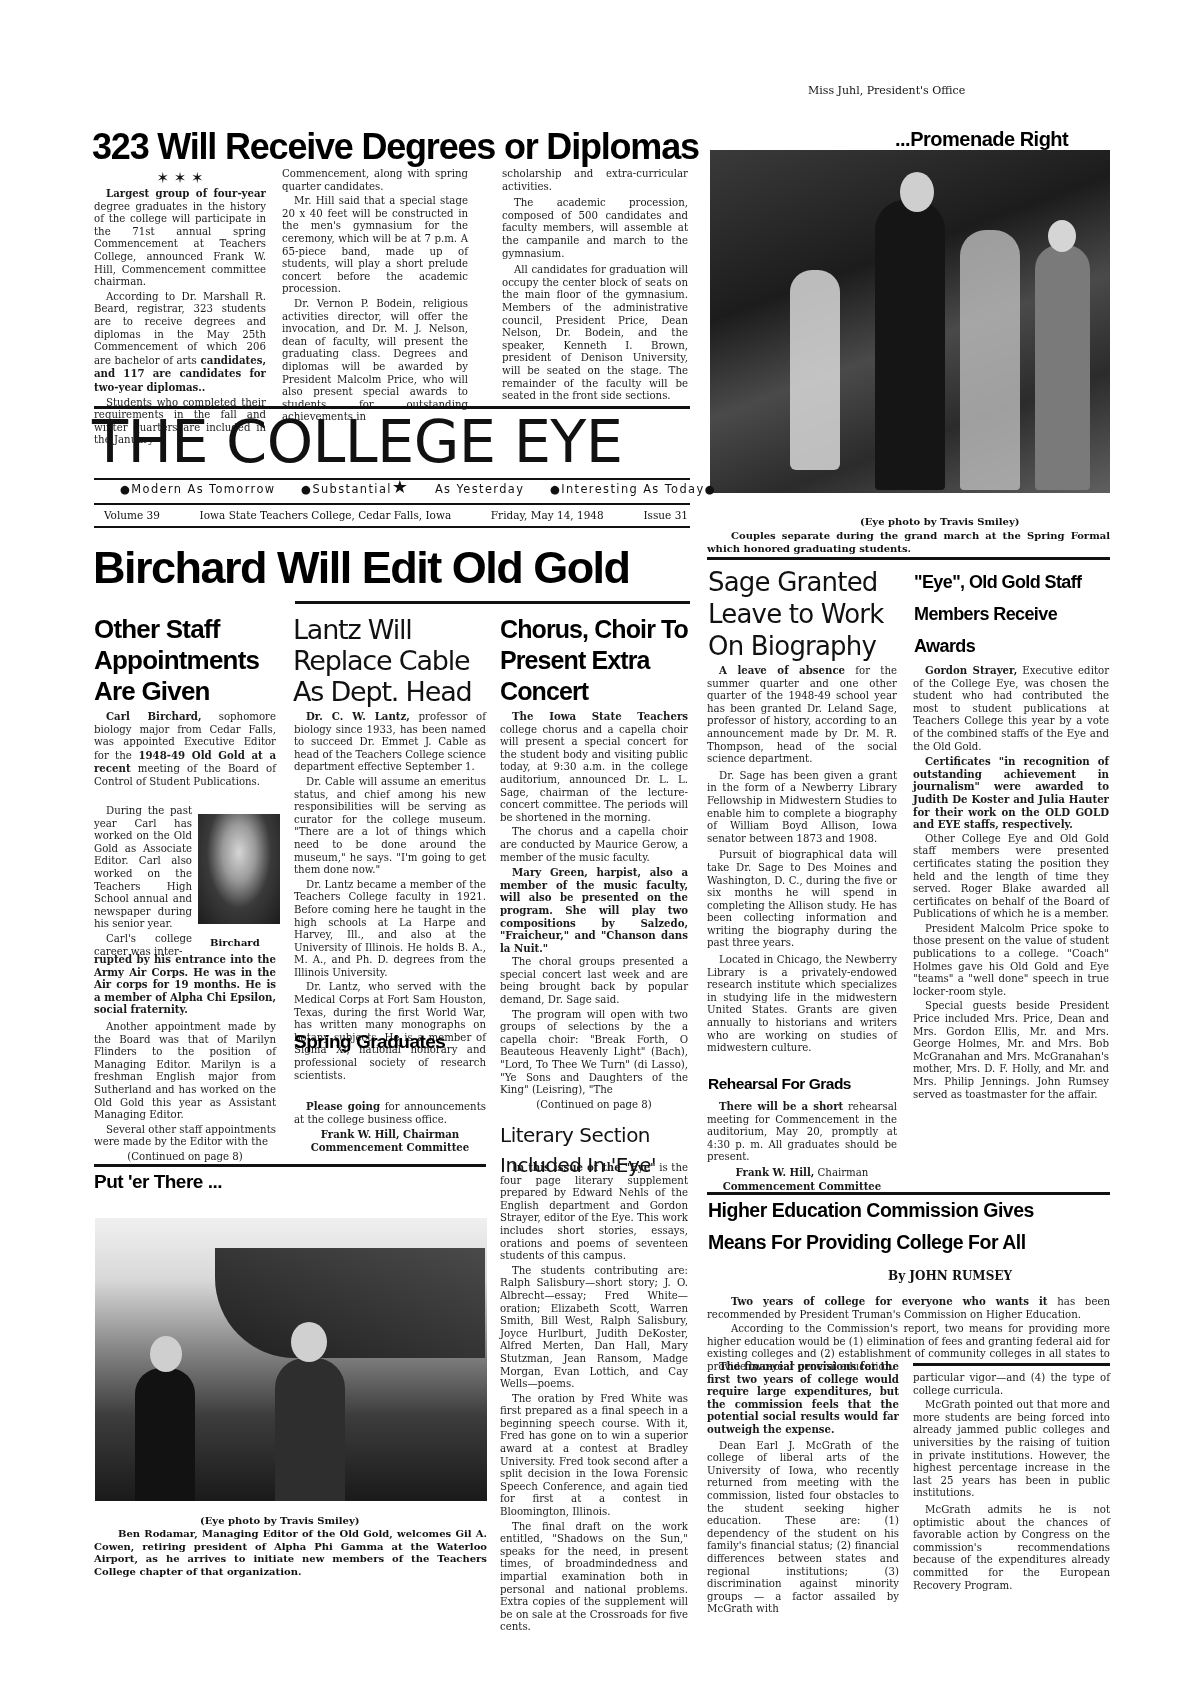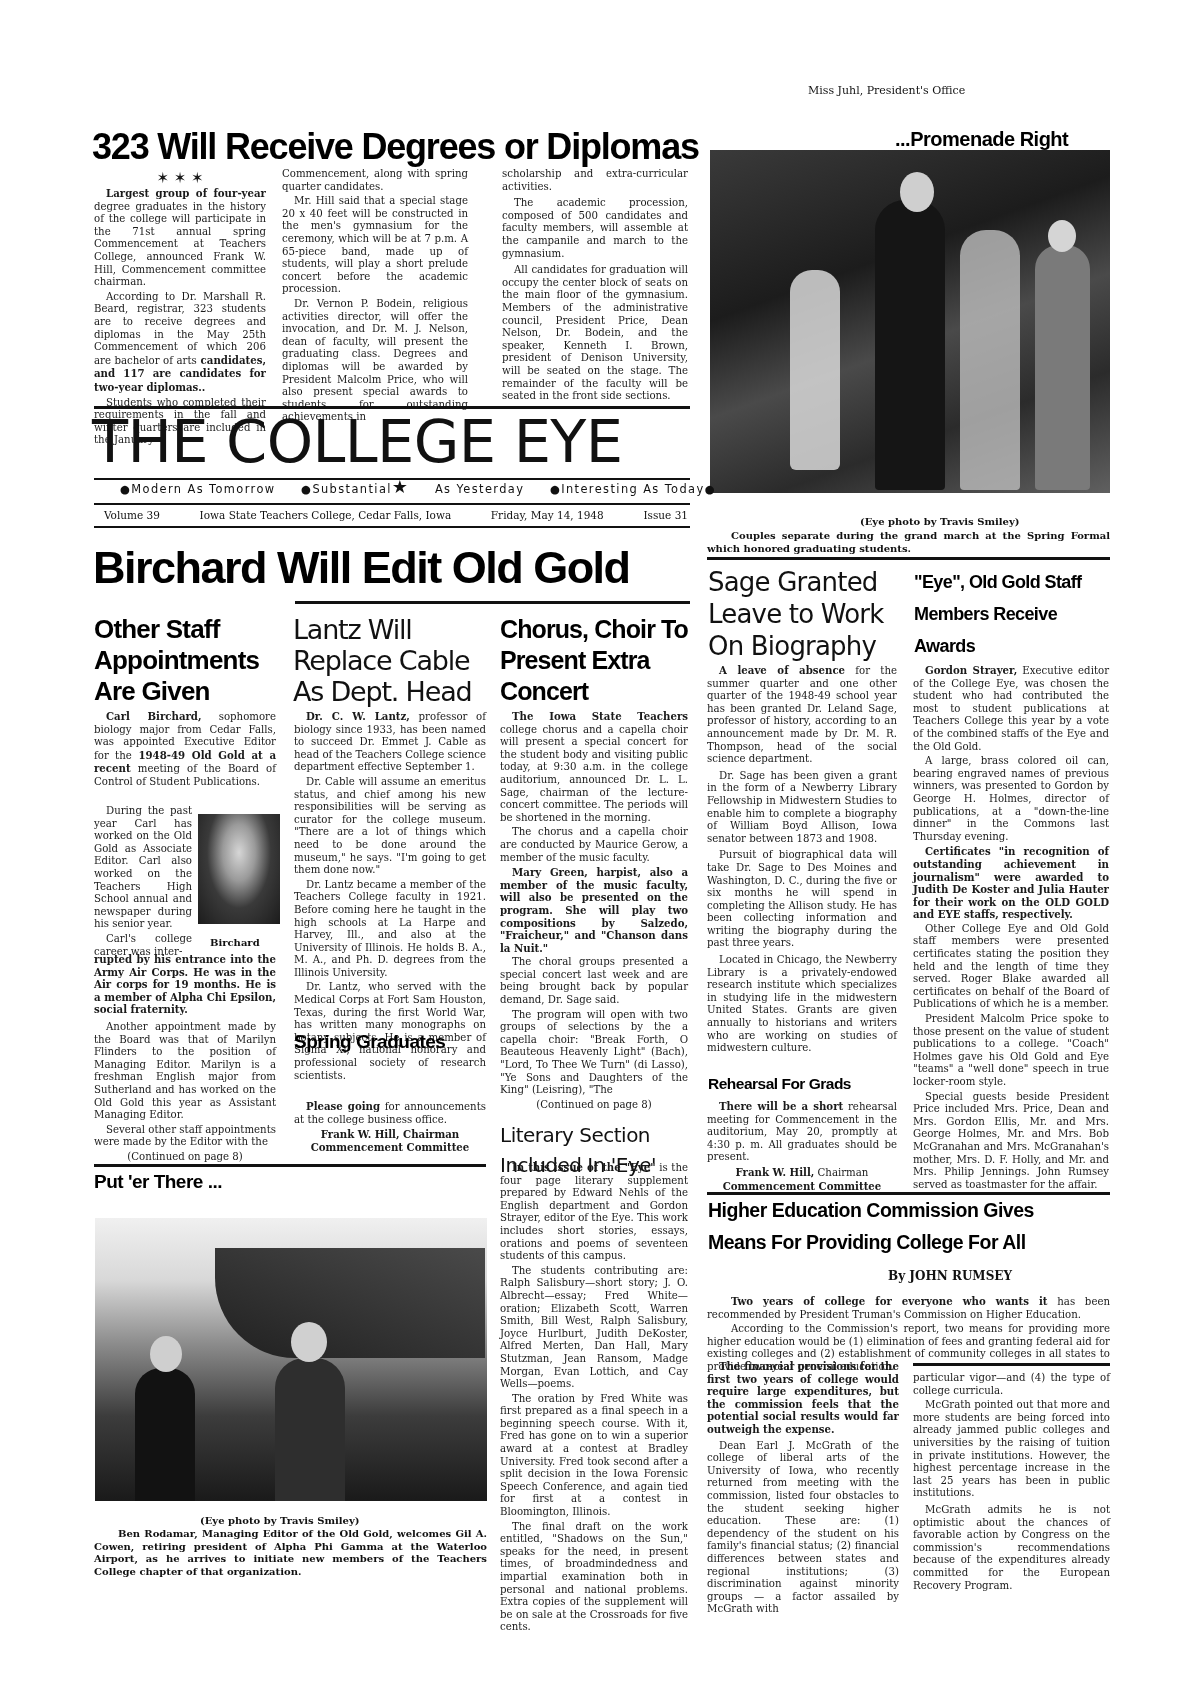--- a/index.html
+++ b/index.html
@@ -146,21 +146,20 @@
 <div class="abs col" style="left:707px;top:664px;width:190px;">
   <p><span class="b">A leave of absence</span><span> for the summer quarter and one other quarter of the 1948-49 school year has been granted Dr. Leland Sage, professor of history, according to an announcement made by Dr. M. R. Thompson, head of the social science department.</span></p>
   <p style="margin-top:4px;">Dr. Sage has been given a grant in the form of a Newberry Library Fellowship in Midwestern Studies to enable him to complete a biography of William Boyd Allison, Iowa senator between 1873 and 1908.</p>
   <p style="margin-top:4px;">Pursuit of biographical data will take Dr. Sage to Des Moines and Washington, D. C., during the five or six months he will spend in completing the Allison study. He has been collecting information and writing the biography during the past three years.</p>
   <p style="margin-top:4px;">Located in Chicago, the Newberry Library is a privately-endowed research institute which specializes in studying life in the midwestern United States. Grants are given annually to historians and writers who are working on studies of midwestern culture.</p>
 </div>
 
 <div class="abs hsans" style="left:914px;top:566px;width:200px;font-size:18px;line-height:32px;letter-spacing:-0.6px;">"Eye", Old Gold Staff Members Receive Awards</div>
 <div class="abs col" style="left:913px;top:664px;width:196px;">
   <p><span class="b">Gordon Strayer,</span><span> Executive editor of the College Eye, was chosen the student who had contributed the most to student publications at Teachers College this year by a vote of the combined staffs of the Eye and the Old Gold.</span></p>
-  <p>A large, brass colored oil can, bearing engraved names of previous winners, was presented to Gordon by George H. Holmes, director of publications, at a "down-the-line dinner" in the Commons last Thursday evening.</p>
   <p class="b">Certificates "in recognition of outstanding achievement in journalism" were awarded to Judith De Koster and Julia Hauter for their work on the OLD GOLD and EYE staffs, respectively.</p>
   <p>Other College Eye and Old Gold staff members were presented certificates stating the position they held and the length of time they served. Roger Blake awarded all certificates on behalf of the Board of Publications of which he is a member.</p>
   <p>President Malcolm Price spoke to those present on the value of student publications to a college. "Coach" Holmes gave his Old Gold and Eye "teams" a "well done" speech in true locker-room style.</p>
   <p>Special guests beside President Price included Mrs. Price, Dean and Mrs. Gordon Ellis, Mr. and Mrs. George Holmes, Mr. and Mrs. Bob McGranahan and Mrs. McGranahan's mother, Mrs. D. F. Holly, and Mr. and Mrs. Philip Jennings. John Rumsey served as toastmaster for the affair.</p>
 </div>
 
 <div class="abs hsans" style="left:708px;top:1076px;font-size:15.5px;">Rehearsal For Grads</div>
 <div class="abs col" style="left:707px;top:1100px;width:190px;">
   <p><span class="b">There will be a short</span><span> rehearsal meeting for Commencement in the auditorium, May 20, promptly at 4:30 p. m. All graduates should be present.</span></p>
   <div class="sig"><span>Frank W. Hill,</span><span style="font-weight:normal;"> Chairman</span></div>

